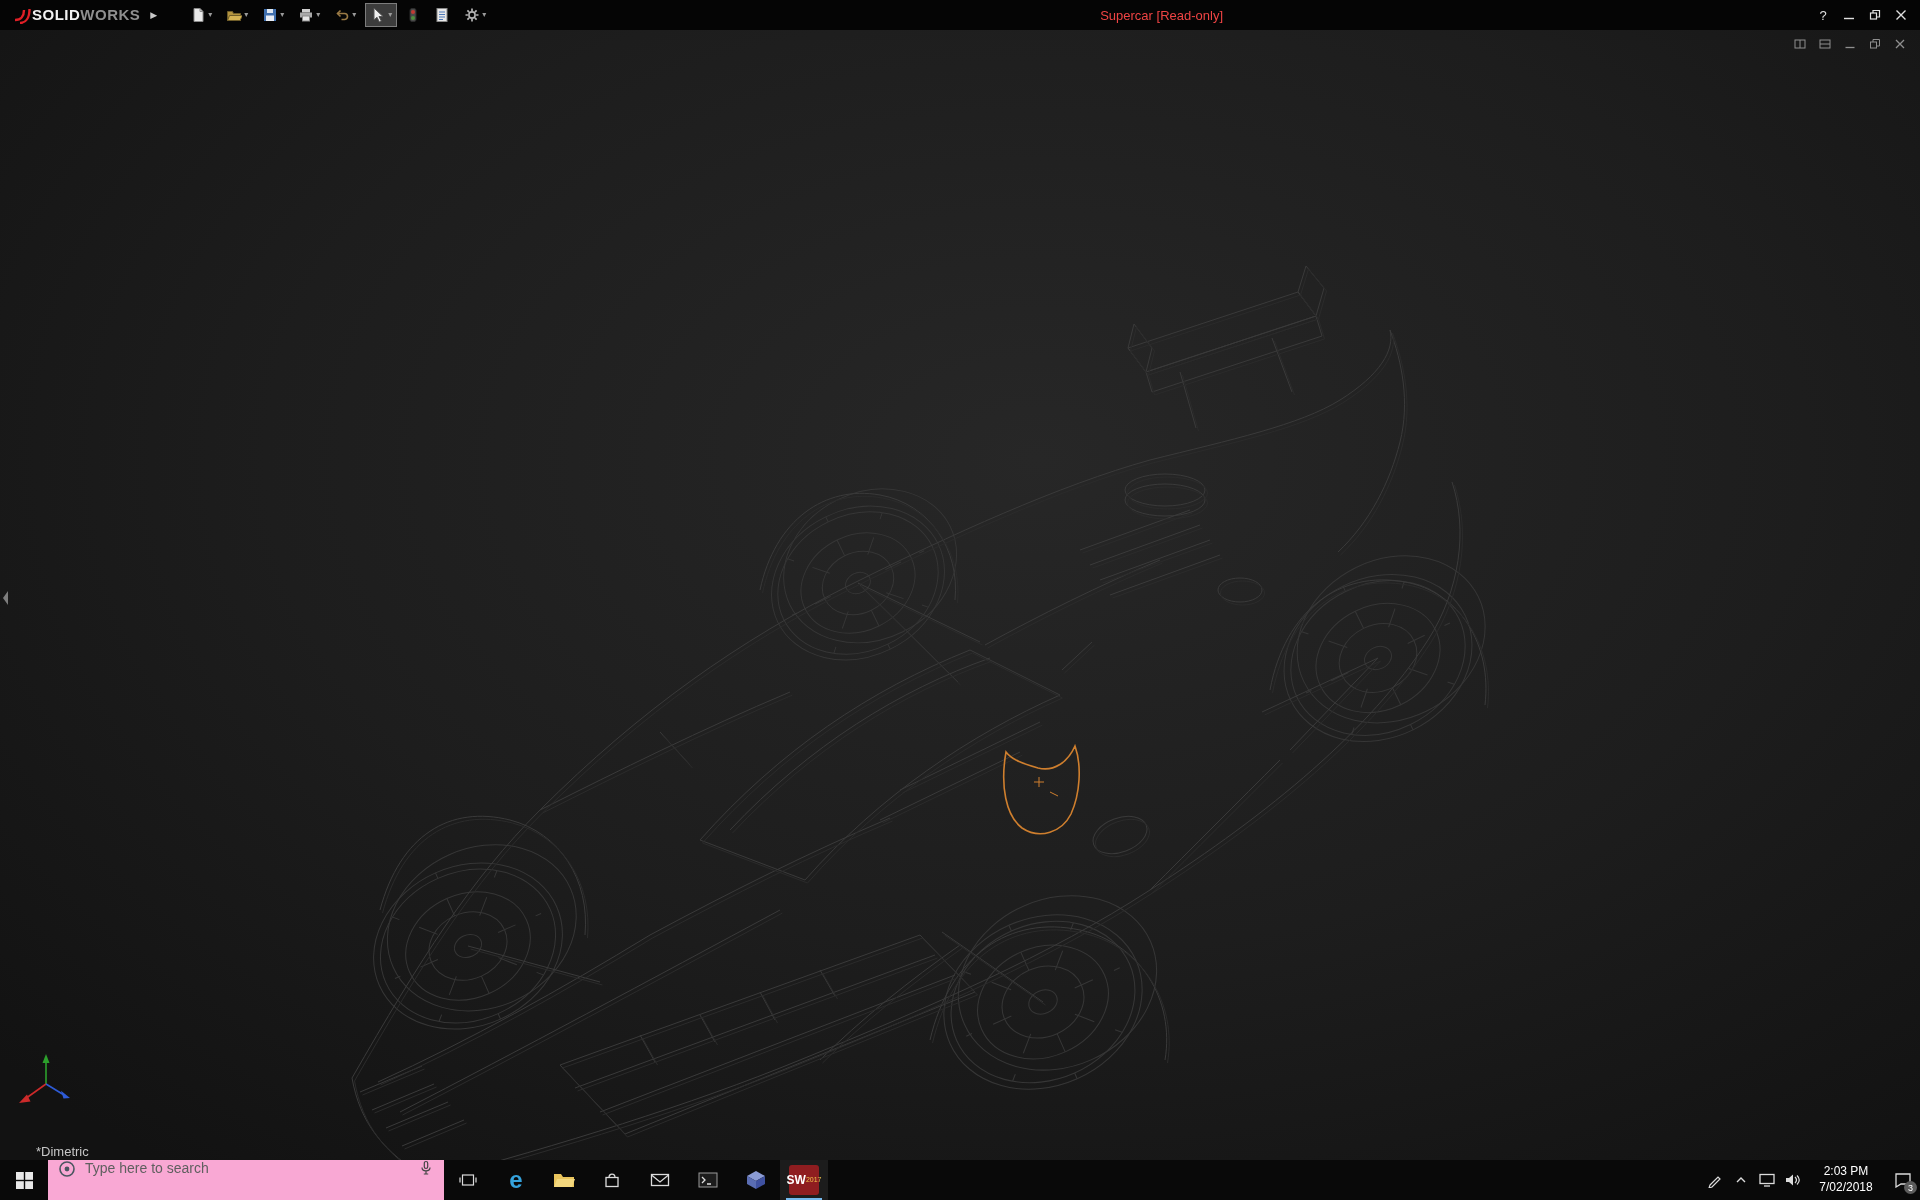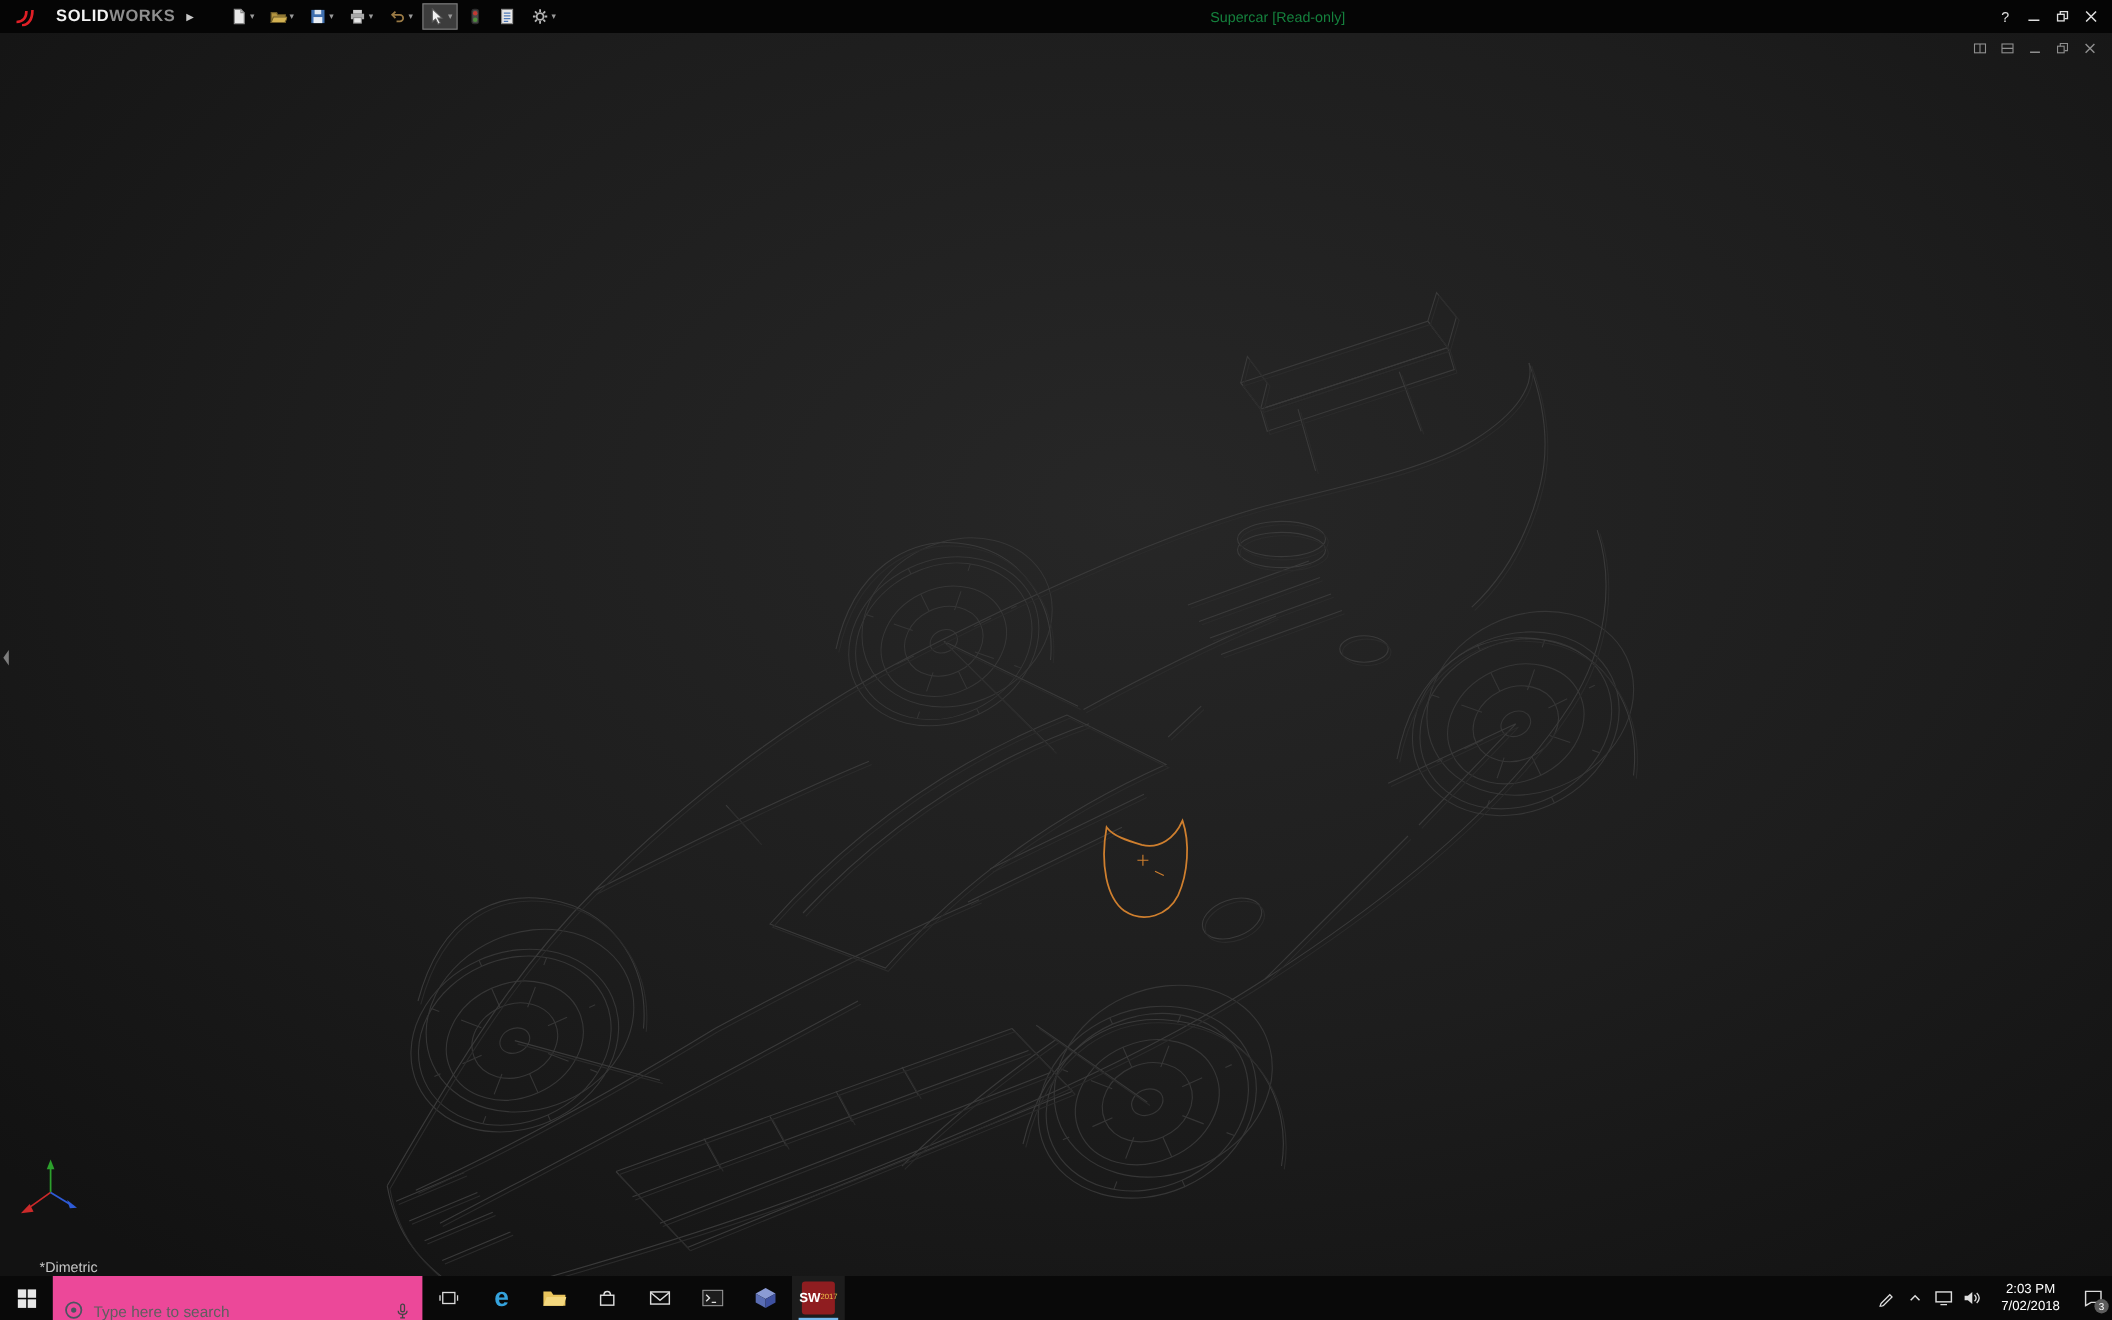--- a/index.html
+++ b/index.html
@@ -3,48 +3,48 @@
 <meta charset="utf-8">
 <style>
   * { box-sizing: border-box; margin: 0; padding: 0; }
   html,body { background:#000; }
   .screen { position:relative; width:1920px; height:1200px; overflow:hidden;
             font-family:"Liberation Sans", sans-serif; background:#000; }
 
   
   .titlebar { position:absolute; top:0; left:0; right:0; height:30px; background:#050505;
               display:flex; align-items:center; z-index:30; }
-  .brand { display:flex; align-items:center; gap:19px; margin-left:12px; }
+  .brand { display:flex; align-items:center; gap:0; margin-left:12px; }
   .brand-solid { color:#f2f2f2; font-weight:bold; font-size:15px; letter-spacing:.5px; }
   .brand-works { color:#8f8f8f; font-weight:bold; font-size:15px; letter-spacing:.5px; }
   .menu-expand { margin-left:10px; color:#c9c9c9; font-size:9px; background:none; border:none; cursor:pointer; }
   .toolbar { display:flex; align-items:center; gap:4px; margin-left:28px; }
   .tb-btn { display:flex; align-items:center; gap:2px; padding:3px 4px; background:none; border:1px solid transparent; cursor:pointer; }
   .tb-btn.active { background:#3c3c3c; border:1px solid #7d7d7d; }
   .caret { font-size:8px; color:#9a9a9a; line-height:1; }
-  .tb-title { position:absolute; left:60.5%; transform:translateX(-50%); color:#15803d; font-size:13px; white-space:nowrap; }
+  .tb-title { position:absolute; left:60.5%; transform:translateX(-50%); color:#ef4444; font-size:13px; white-space:nowrap; }
   .win-controls { position:absolute; right:6px; top:0; height:30px; display:flex; align-items:center; }
   .wc-btn { width:26px; height:30px; display:flex; align-items:center; justify-content:center;
             background:none; border:none; color:#e0e0e0; font-size:13px; cursor:pointer; }
 
   
   .viewport { position:absolute; top:30px; left:0; right:0; bottom:40px;
               background:radial-gradient(ellipse 1400px 900px at 54% 38%, #272727 0%, #1d1d1d 55%, #121212 100%); }
   .car-svg { position:absolute; inset:0; width:100%; height:100%; }
   .doc-controls { position:absolute; top:8px; right:14px; display:flex; gap:13px; }
   .dc-btn { background:none; border:none; cursor:pointer; padding:0; line-height:0; }
   .panel-tab { position:absolute; left:0; top:556px; width:11px; height:24px; background:none; border:none; cursor:pointer; padding:0; line-height:0; }
   .triad { position:absolute; left:14px; bottom:46px; }
   .view-label { position:absolute; left:36px; bottom:1px; color:#c6c6c6; font-size:13px; }
 
   
   .taskbar { position:absolute; left:0; right:0; bottom:0; height:40px; background:#090909;
              display:flex; align-items:stretch; z-index:40; }
   .start-btn { width:48px; display:flex; align-items:center; justify-content:center; background:none; border:none; cursor:pointer; }
-  .searchbox { width:336px; background:#ec4899; display:flex; align-items:flex-end; gap:9px; padding:0 10px; }
+  .searchbox { width:396px; background:#f9a8d4; display:flex; align-items:flex-start; gap:9px; padding:0 10px; }
   .searchbox input { flex:1; border:none; outline:none; font-size:14px; color:#333; font-family:"Liberation Sans", sans-serif; background:transparent; }
   .searchbox input::placeholder { color:#5f5f5f; opacity:1; }
   .icon-btn { background:none; border:none; cursor:pointer; padding:0; line-height:0; }
   .tb-app { width:48px; display:flex; align-items:center; justify-content:center; background:none; border:none; cursor:pointer; position:relative; }
   .tb-app.running { background:#1c1c1c; }
   .tb-app.running::after { content:""; position:absolute; left:6px; right:6px; bottom:0; height:2px; background:#76b9ed; }
   .edge-glyph { color:#35a3dd; font-size:24px; font-weight:bold; line-height:1; }
   .sw-tile { width:30px; height:30px; background:#8f1d20; border-radius:3px; display:flex; flex-direction:row; align-items:center; justify-content:center; }
   .sw-top { color:#ffffff; font-weight:bold; font-size:12px; line-height:1; }
   .sw-year { color:#f0c24b; font-size:7px; line-height:1.2; }

